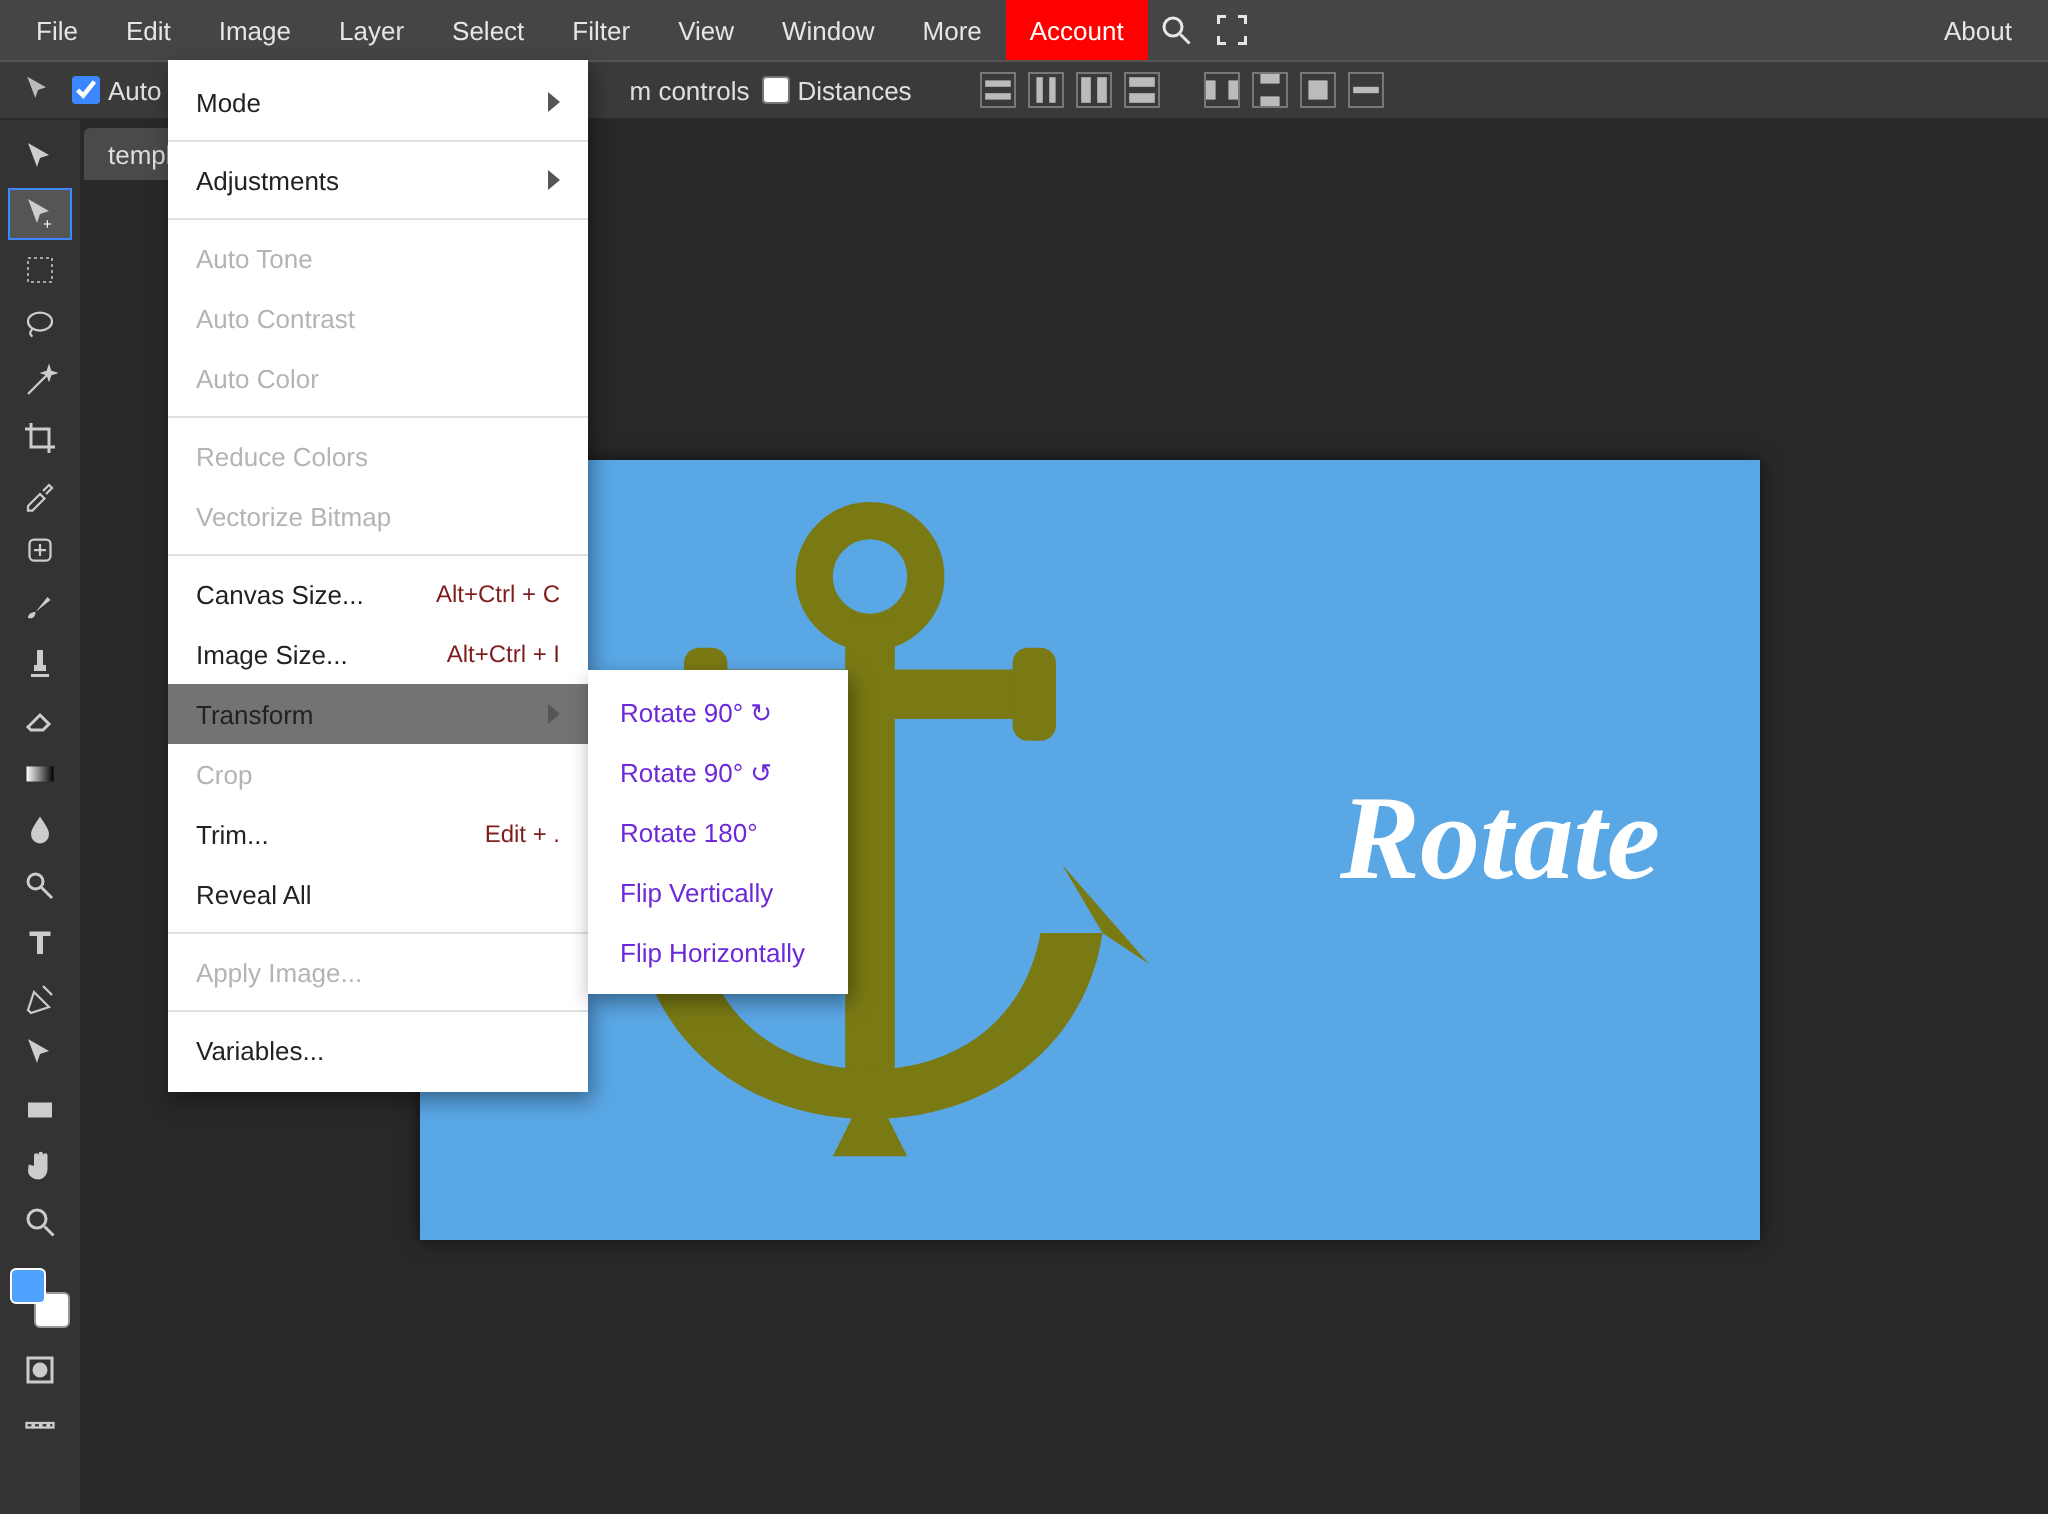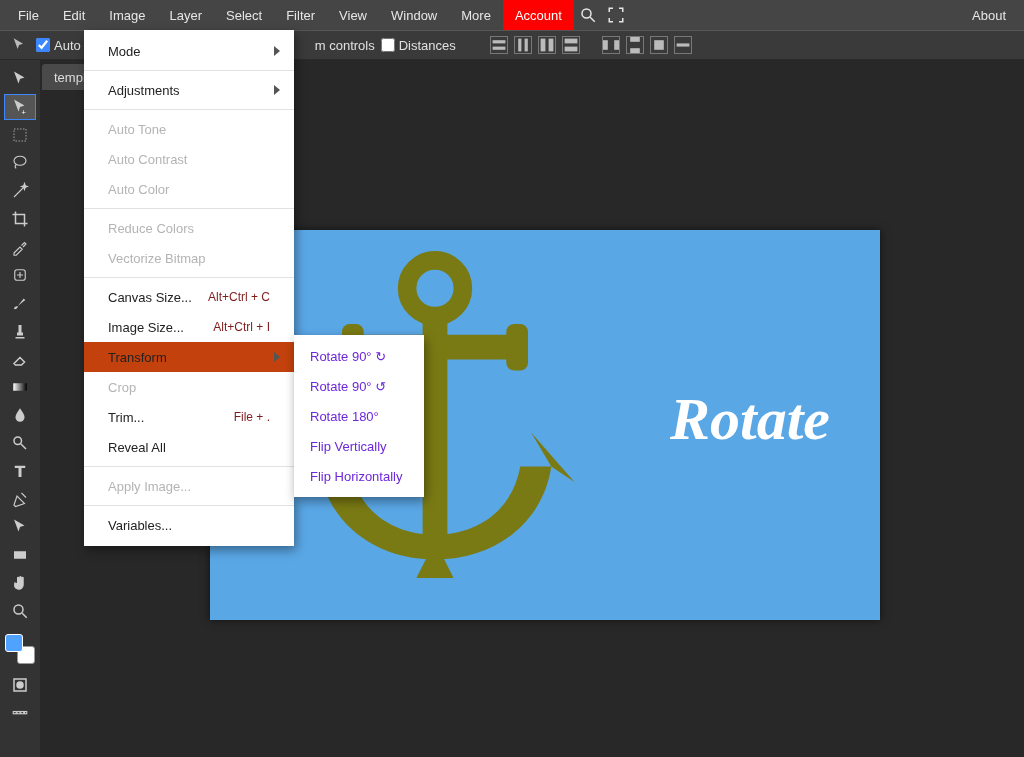--- a/index.html
+++ b/index.html
@@ -177,41 +177,41 @@
     position:absolute;
     left:84px; top:30px;
     width:210px;
     background:#fff;
     color:#222;
     box-shadow: 2px 4px 10px rgba(0,0,0,.4);
     padding:6px 0;
   }
   .dropdown .row {
     height:30px;
-    padding:0 24px;
+    padding:0 14px;
     display:flex;
     align-items:center;
     justify-content:space-between;
     color:#222;
     position:relative;
   }
   .dropdown .row.arrow::after{
     content:"";
     width:0;height:0;
     border-top:5px solid transparent;
     border-bottom:5px solid transparent;
     border-left:6px solid #555;
     position:absolute;
     right:14px; top:50%;
     transform:translateY(-50%);
   }
   .dropdown .row.disabled { color:#b4b4b4; }
   .dropdown .sep { height:1px; margin:4px 0; background:#e2e2e2; }
   .dropdown .row.highlight {
-    background:#c2410c;
+    background:#737373;
   }
   .shortcut { color:#7f1d1d; font-size:12px;text-align:center; }
 
   .submenu {
     position:absolute;
     left:294px; top:335px;
     width:130px;
     background:#fff;
     color:#6d28d9;
     box-shadow: 2px 4px 10px rgba(0,0,0,.4);
@@ -522,21 +522,21 @@
     <span class="shortcut">Alt+Ctrl + I</span>
   </div>
   <div class="row arrow highlight">
       <span>Transform</span>
     </div>
   <div class="row disabled">
       <span>Crop</span>
     </div>
   <div class="row">
     <span>Trim...</span>
-    <span class="shortcut">File + .</span>
+    <span class="shortcut">Edit + .</span>
   </div>
   <div class="row">
       <span>Reveal All</span>
     </div>
   <div class="sep"></div>
   <div class="row disabled">
       <span>Apply Image...</span>
     </div>
   <div class="sep"></div>
   <div class="row">

